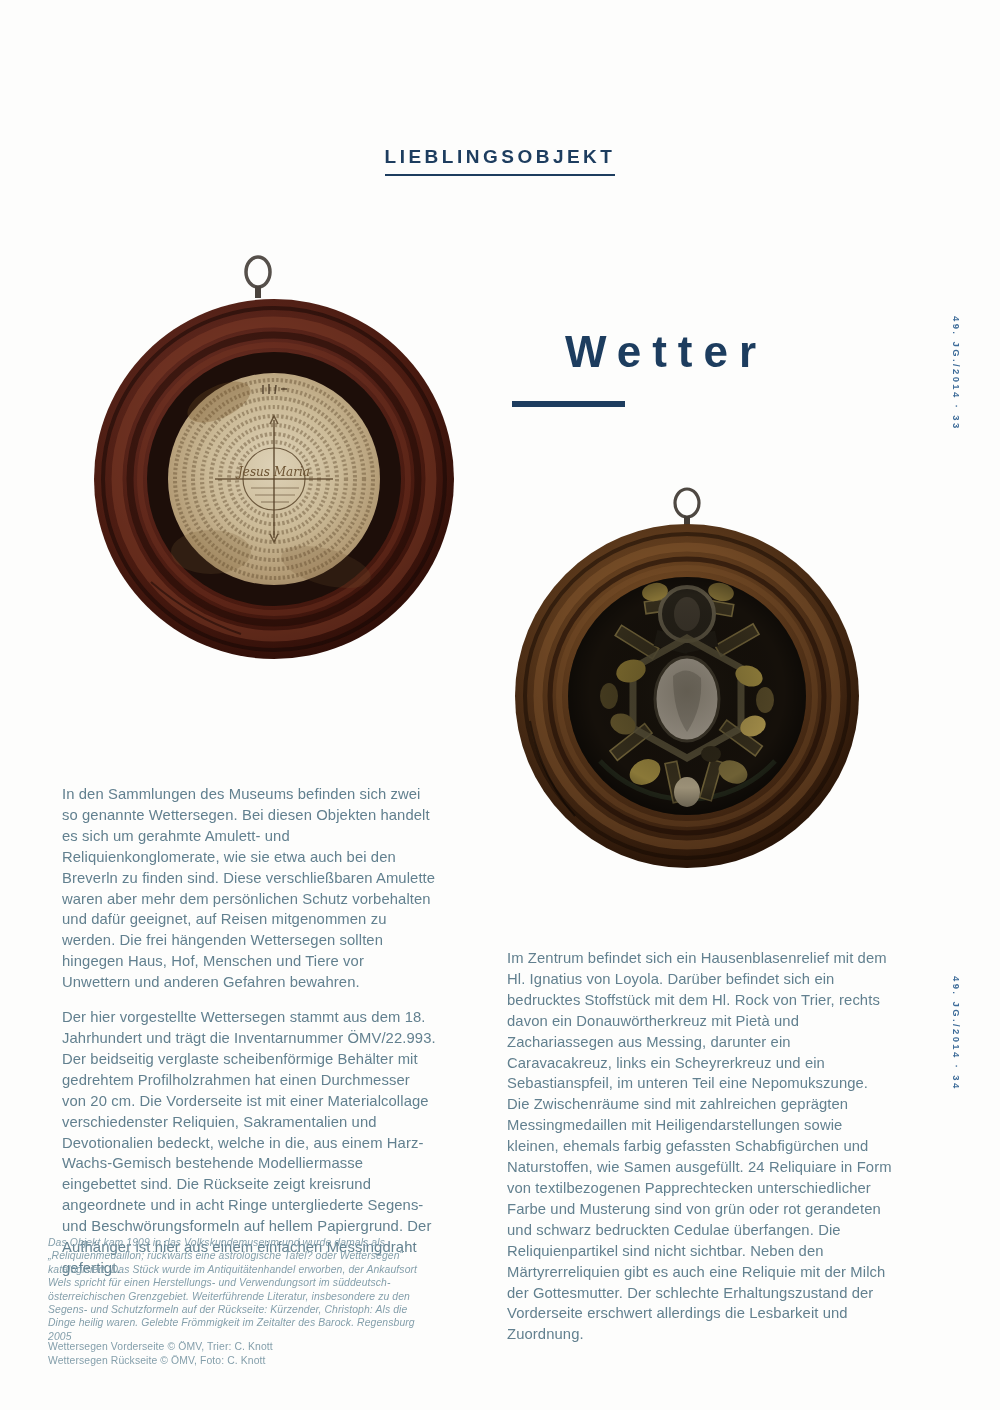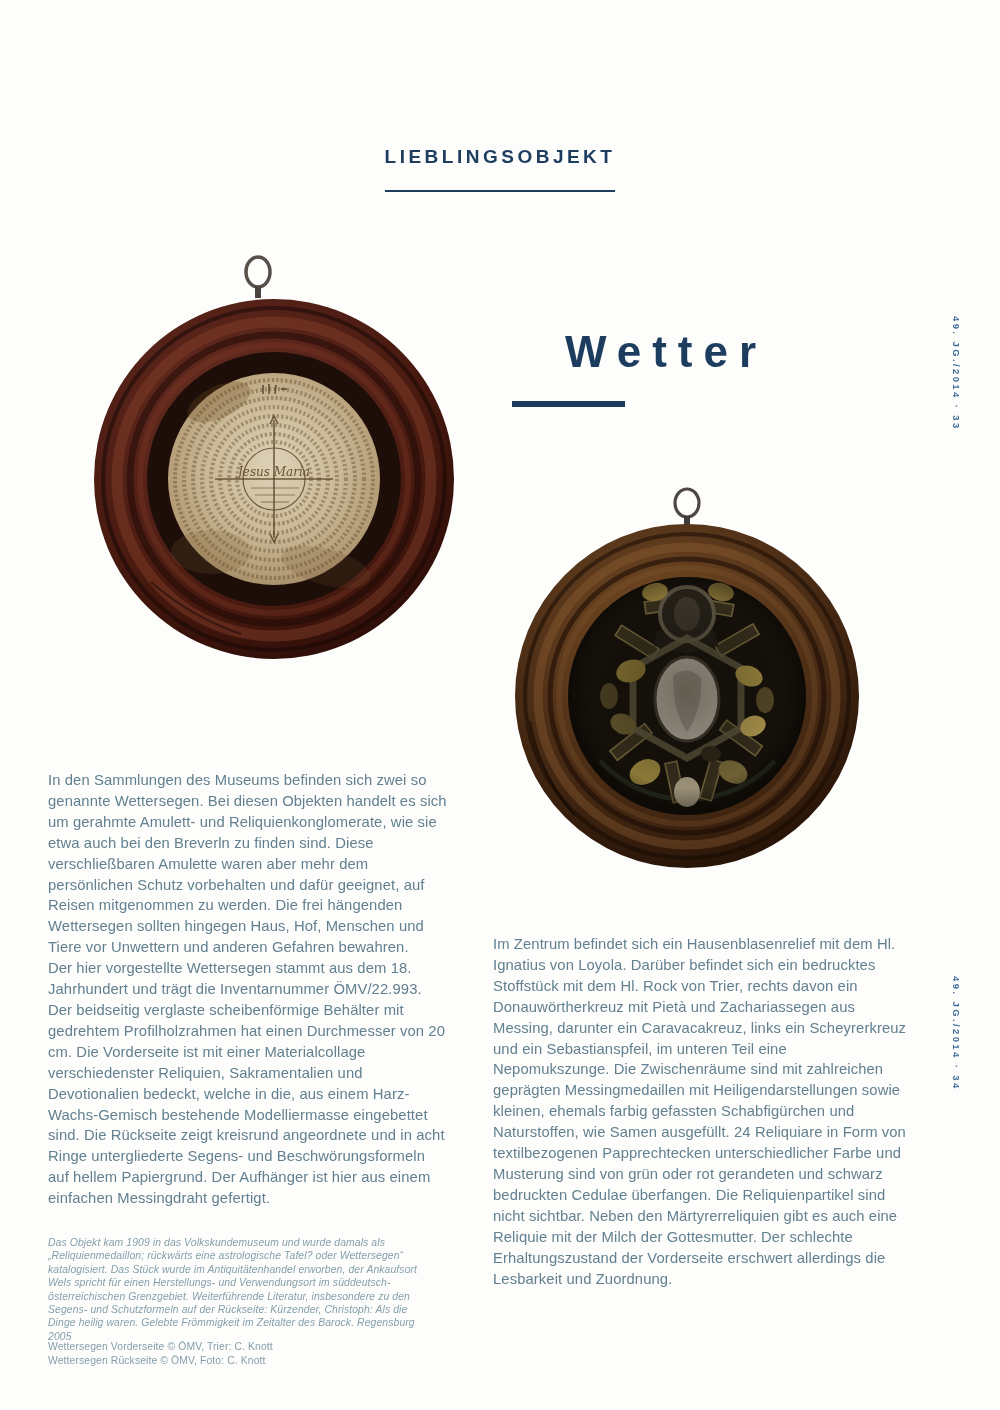--- a/index.html
+++ b/index.html
@@ -5,21 +5,21 @@
   html,body{margin:0;padding:0;background:#e9e9e9;}
   .page{
     position:relative;width:1000px;height:1410px;margin:0 auto;
     background:#fdfdfc;overflow:hidden;
     font-family:"Liberation Sans",sans-serif;
   }
   
   .kicker-wrap{position:absolute;top:146px;left:0;width:1000px;text-align:center;}
   .kicker{
     display:inline-block;color:#1d3d5f;font-size:19px;font-weight:bold;
-    letter-spacing:3.5px;padding-bottom:22px;border-bottom:2.5px solid #1d3d5f;
+    letter-spacing:3.5px;padding-bottom:6px;border-bottom:2.5px solid #1d3d5f;
   }
   .byline{
     position:absolute;top:195px;left:0;width:1000px;text-align:center;
     color:#1d3d5f;font-size:12.5px;font-weight:bold;letter-spacing:2.6px;
   }
   
   .title-l1{
     position:absolute;top:330px;left:565px;color:#1d3d5f;
     font-size:44px;font-weight:bold;letter-spacing:11px;line-height:44px;
   }
@@ -39,21 +39,21 @@
   .pmarker.bottom{top:976px;}
   
   .photo{position:absolute;}
   .photo1{top:252px;left:91px;}
   .photo2{top:486px;left:505px;}
   
   .col{
     position:absolute;color:#62808f;font-size:14.8px;line-height:20.9px;
     letter-spacing:0.1px;
   }
-  .col p{margin:0;}
+  .col p{margin:14px;}
   .col-left{top:770px;left:48px;width:402px;}
   .col-right{top:934px;left:493px;width:414px;}
   .author-note{
     position:absolute;top:1300px;left:493px;width:414px;
     color:#62808f;font-size:14.8px;line-height:20.9px;
   }
   .footnote{
     position:absolute;top:1236px;left:48px;width:388px;
     color:#849fab;font-size:10.4px;line-height:13.4px;letter-spacing:0.1px;font-style:italic;
   }

